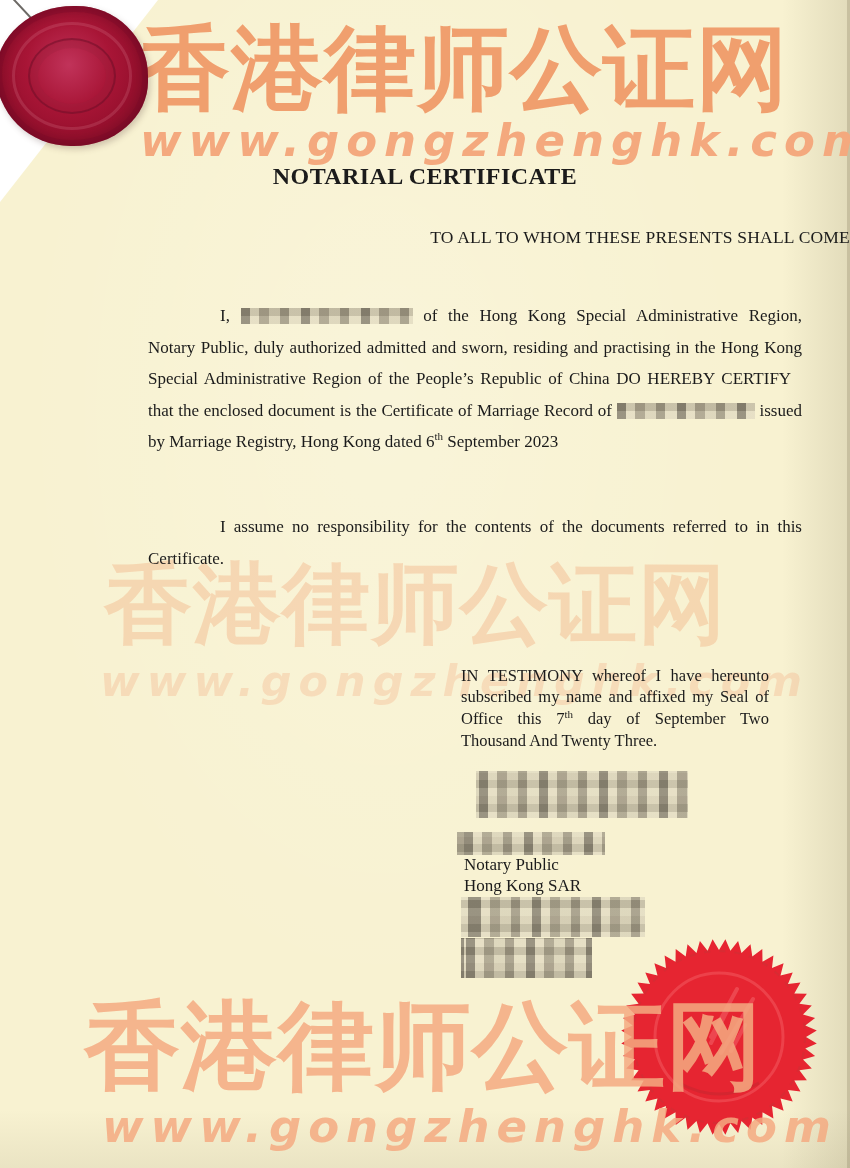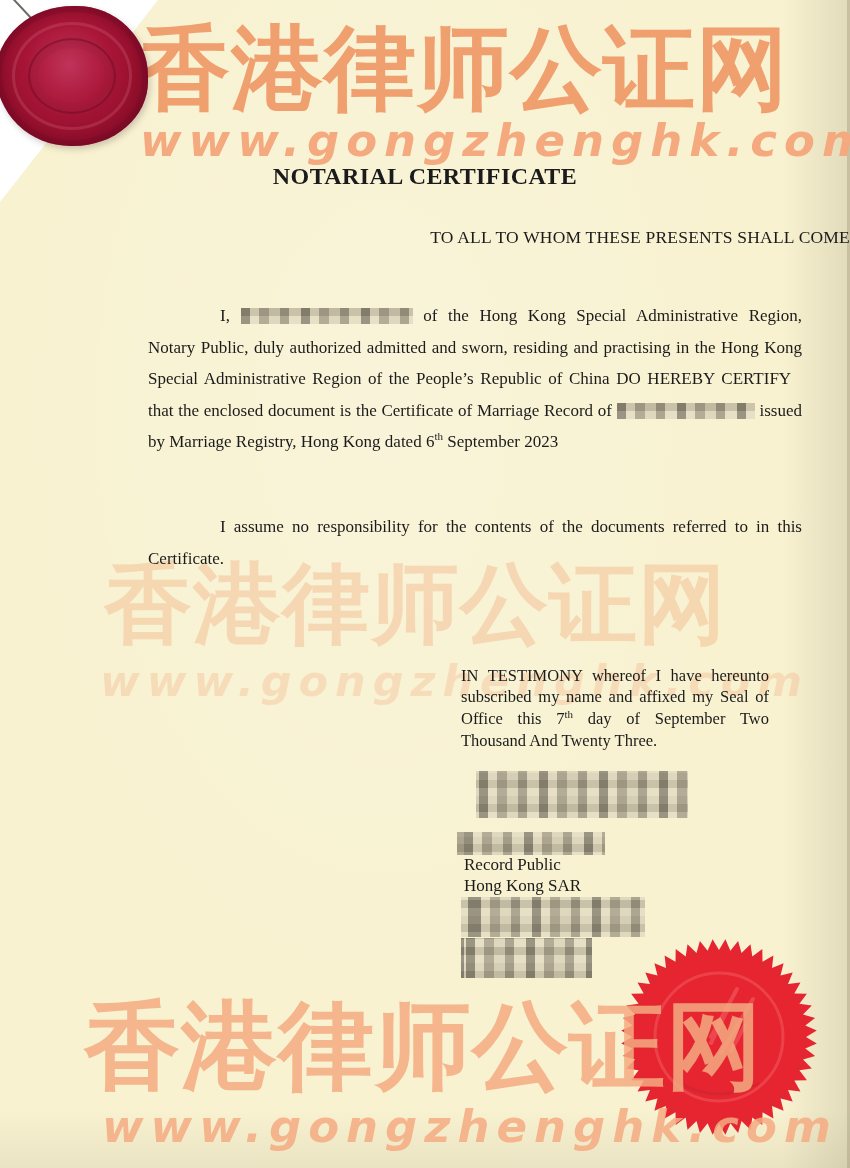--- a/index.html
+++ b/index.html
@@ -122,21 +122,21 @@
 
 <p class="abs para para-1"><span>I,</span> <span class="mosaic mosaic-inline" style="width:172px;"></span><span> of the Hong Kong Special Administrative Region, Notary Public, duly authorized admitted and sworn, residing and practising in the Hong Kong Special Administrative Region of the People’s Republic of China DO HEREBY CERTIFY&nbsp;&nbsp; that the enclosed document is the Certificate of Marriage Record of </span><span class="mosaic mosaic-inline" style="width:138px;"></span><span> issued by Marriage Registry, Hong Kong dated 6</span><sup>th</sup><span> September 2023</span></p>
 
 <p class="abs para para-2">I assume no responsibility for the contents of the documents referred to in this Certificate.</p>
 
 <p class="abs testimony"><span>IN TESTIMONY whereof I have hereunto subscribed my name and affixed my Seal of Office this 7</span><sup>th</sup><span> day of September Two Thousand And Twenty Three.</span></p>
 
 <div class="abs mosaic mos-a"></div>
 <div class="abs mosaic mos-b"></div>
 <div class="abs sig-role">
-  <div>Record Public</div>
+  <div>Notary Public</div>
   <div>Hong Kong SAR</div>
 </div>
 <div class="abs mosaic mos-c"></div>
 <div class="abs mosaic mos-d"></div>
 
 <svg class="abs star-seal" viewBox="0 0 200 200">
   <polygon points="187.0,100.0 197.8,106.4 186.3,111.4 196.1,119.1 184.0,122.5 192.8,131.5 180.4,133.3 187.9,143.3 175.3,143.5 181.5,154.4 169.0,153.0 173.7,164.6 161.5,161.5 164.6,173.7 153.0,169.0 154.4,181.5 143.5,175.3 143.3,187.9 133.3,180.4 131.5,192.8 122.5,184.0 119.1,196.1 111.4,186.3 106.4,197.8 100.0,187.0 93.6,197.8 88.6,186.3 80.9,196.1 77.5,184.0 68.5,192.8 66.7,180.4 56.7,187.9 56.5,175.3 45.6,181.5 47.0,169.0 35.4,173.7 38.5,161.5 26.3,164.6 31.0,153.0 18.5,154.4 24.7,143.5 12.1,143.3 19.6,133.3 7.2,131.5 16.0,122.5 3.9,119.1 13.7,111.4 2.2,106.4 13.0,100.0 2.2,93.6 13.7,88.6 3.9,80.9 16.0,77.5 7.2,68.5 19.6,66.7 12.1,56.7 24.7,56.5 18.5,45.6 31.0,47.0 26.3,35.4 38.5,38.5 35.4,26.3 47.0,31.0 45.6,18.5 56.5,24.7 56.7,12.1 66.7,19.6 68.5,7.2 77.5,16.0 80.9,3.9 88.6,13.7 93.6,2.2 100.0,13.0 106.4,2.2 111.4,13.7 119.1,3.9 122.5,16.0 131.5,7.2 133.3,19.6 143.3,12.1 143.5,24.7 154.4,18.5 153.0,31.0 164.6,26.3 161.5,38.5 173.7,35.4 169.0,47.0 181.5,45.6 175.3,56.5 187.9,56.7 180.4,66.7 192.8,68.5 184.0,77.5 196.1,80.9 186.3,88.6 197.8,93.6" fill="#e62531"></polygon>
   <circle cx="100" cy="100" r="86" fill="none" stroke="rgba(200,50,55,.45)" stroke-width="2" stroke-dasharray="6 9"></circle>
   <circle cx="100" cy="100" r="64" fill="none" stroke="rgba(255,140,140,.28)" stroke-width="3"></circle>
   <path d="M118 52 l-26 48 M134 62 l-32 54 M110 70 l-18 36 M126 88 l-14 26" stroke="rgba(255,150,150,.30)" stroke-width="4" fill="none" stroke-linecap="round"></path>

